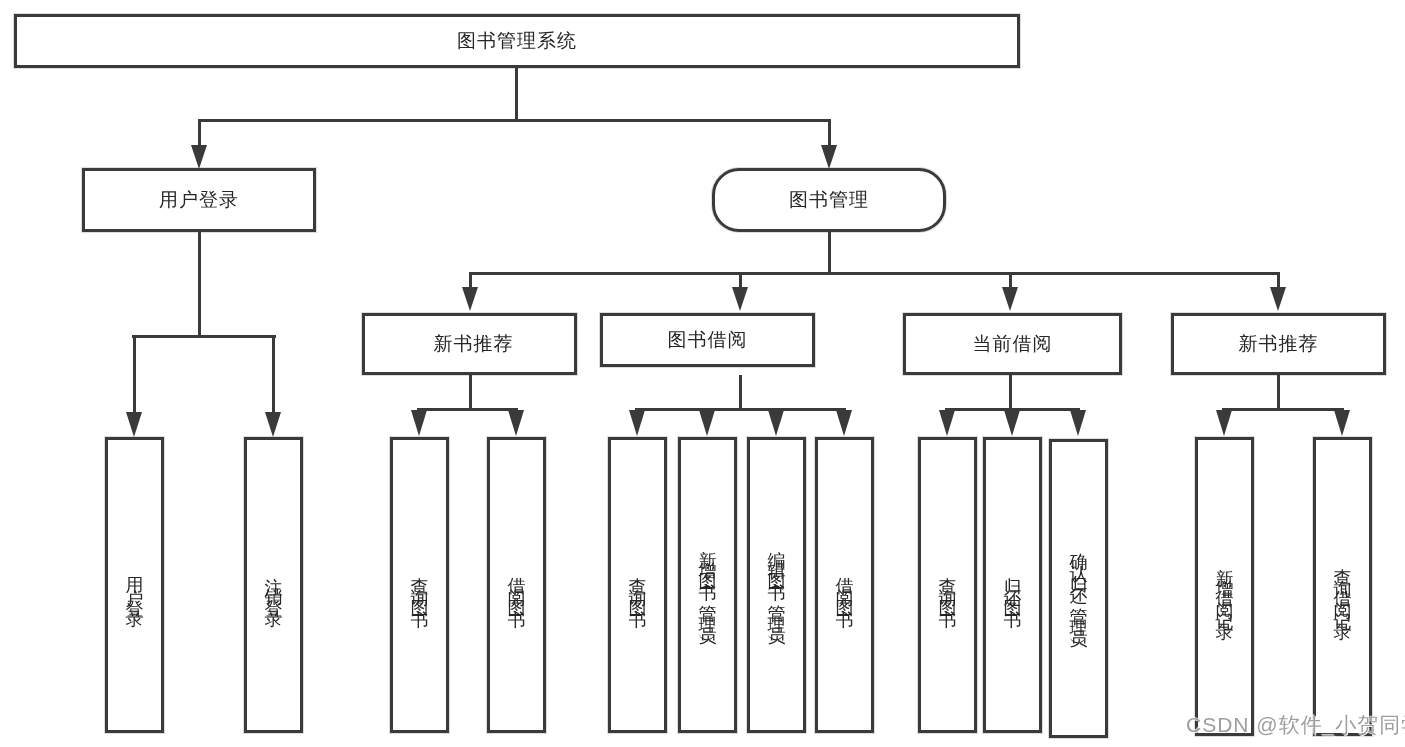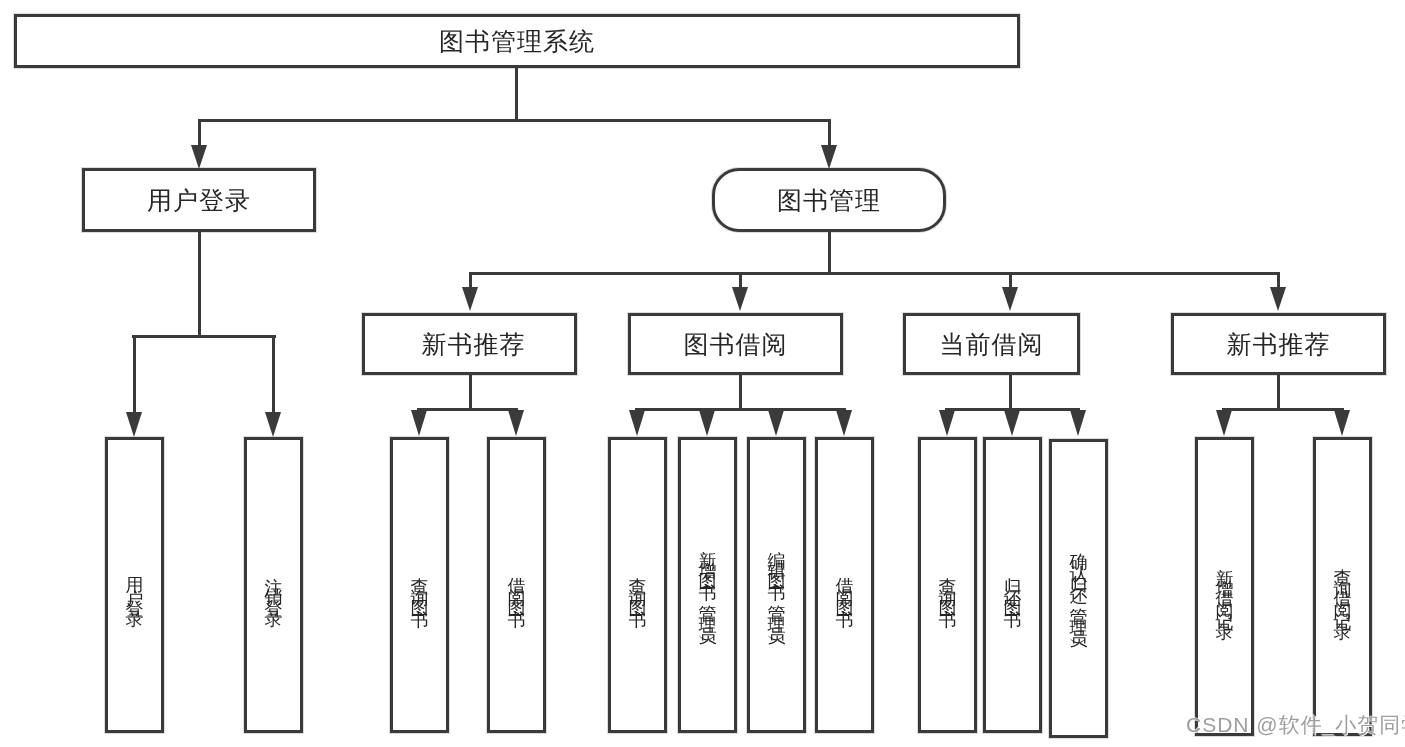--- a/index.html
+++ b/index.html
@@ -24,21 +24,21 @@
   .box {
     position: absolute;
     background: #fff;
     border: 3px solid var(--line);
     box-shadow: 0 0 0 1px rgba(120,120,120,0.25);
     display: flex;
     align-items: center;
     justify-content: center;
   }
   .hbox span {
-    font-size: 25px;
+    font-size: 19px;
     letter-spacing: 1px;
     color: var(--text);
     white-space: nowrap;
   }
   .vbox span {
     writing-mode: vertical-rl;
     text-orientation: mixed;
     font-size: 18px;
     letter-spacing: 11px;
     line-height: 1;
@@ -113,24 +113,24 @@
   <div class="line-v" style="left:1009px; top:272px; height:16px;"></div>
   <div class="line-v" style="left:1277px; top:272px; height:16px;"></div>
   <div class="arrow" style="left:462px; top:287px; border-top-width:24px;"></div>
   <div class="arrow" style="left:732px; top:287px; border-top-width:24px;"></div>
   <div class="arrow" style="left:1002px; top:287px; border-top-width:24px;"></div>
   <div class="arrow" style="left:1270px; top:287px; border-top-width:24px;"></div>
 
   <div class="box hbox" style="left:362px; top:313px; width:215px; height:62px;padding-left:8px;">
     <span>新书推荐</span>
   </div>
-  <div class="box hbox" style="left:628px; top:313px; width:215px; height:62px;">
+  <div class="box hbox" style="left:600px; top:313px; width:215px; height:54px;">
     <span>图书借阅</span>
   </div>
-  <div class="box hbox" style="left:903px; top:313px; width:177px; height:62px;">
+  <div class="box hbox" style="left:903px; top:313px; width:219px; height:62px;">
     <span>当前借阅</span>
   </div>
   <div class="box hbox" style="left:1171px; top:313px; width:215px; height:62px;">
     <span>新书推荐</span>
   </div>
 
   <div class="line-v" style="left:469px; top:375px; height:35px;"></div>
   <div class="line-v" style="left:739px; top:375px; height:35px;"></div>
   <div class="line-v" style="left:1009px; top:375px; height:35px;"></div>
   <div class="line-v" style="left:1277px; top:375px; height:35px;"></div>

